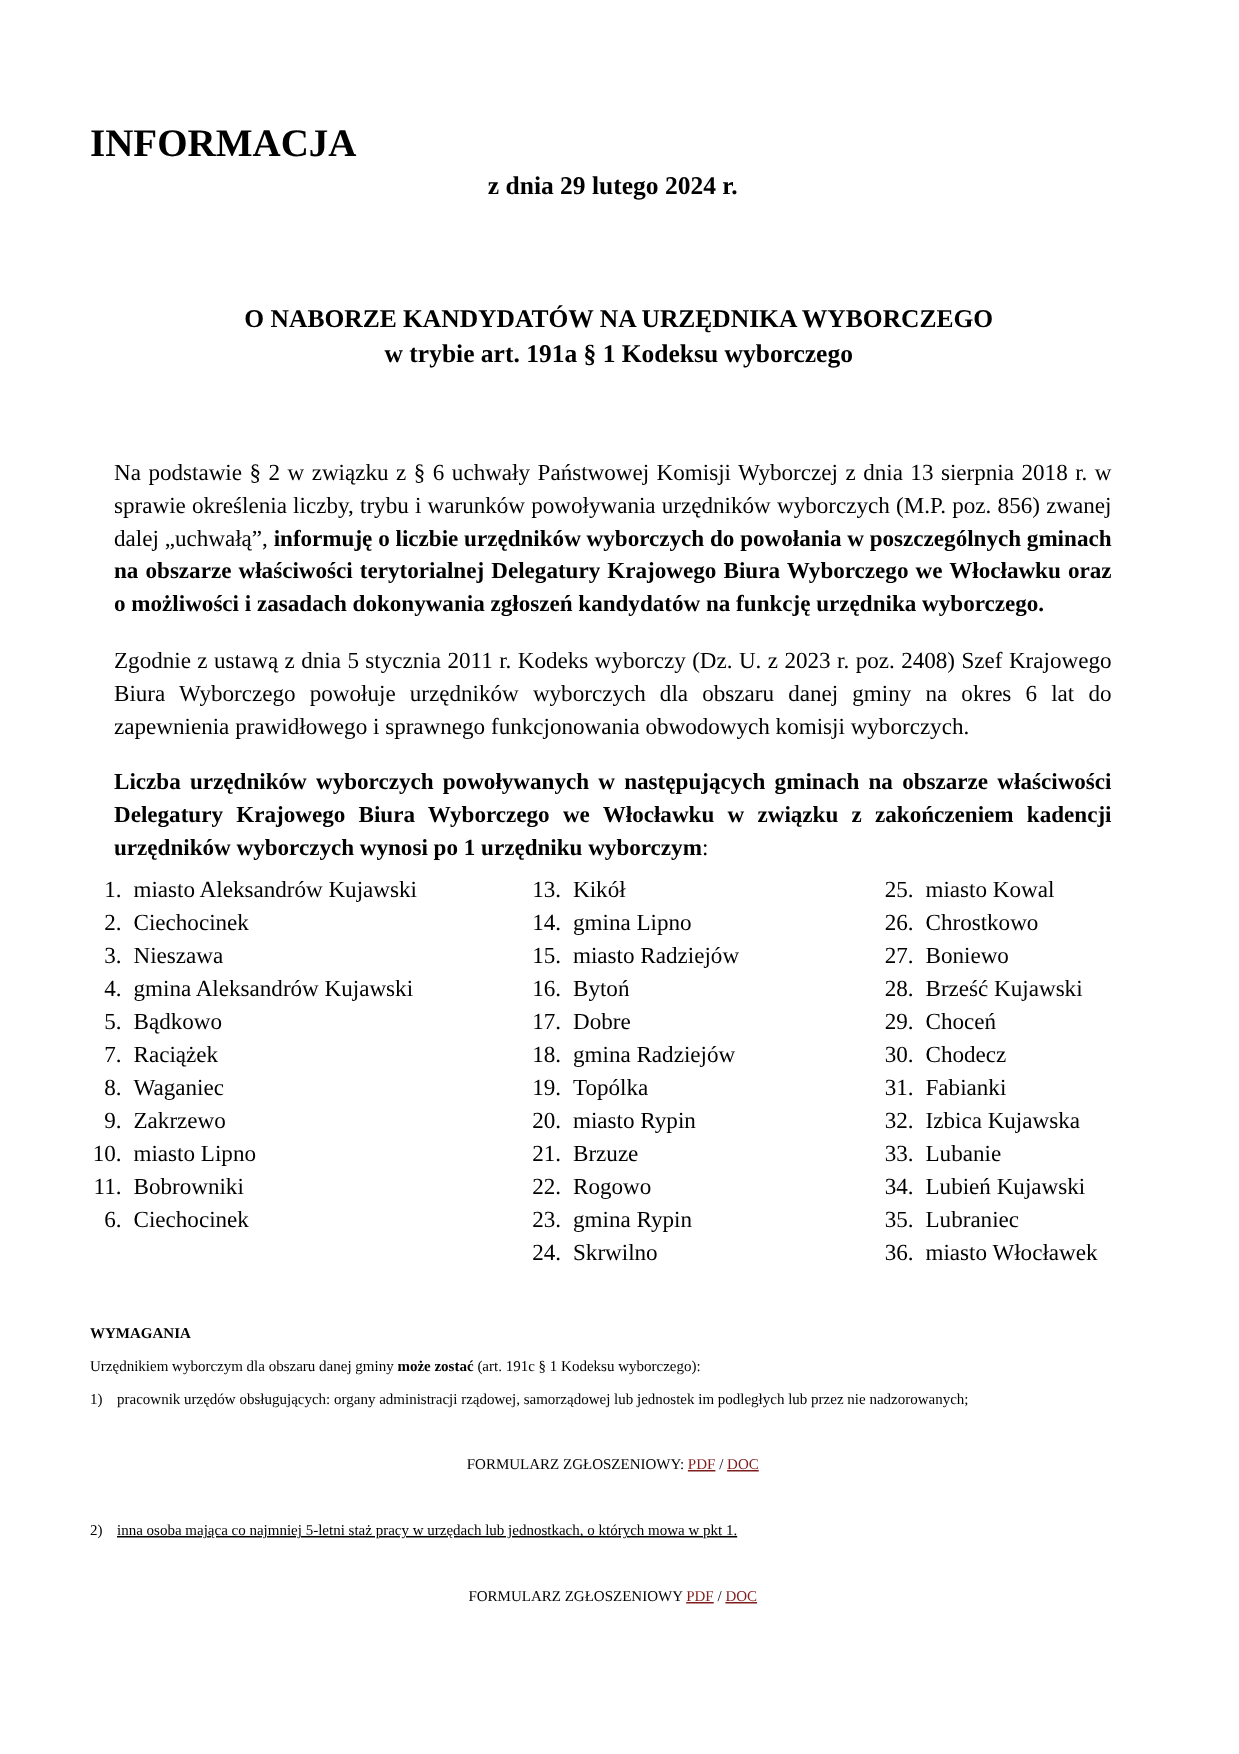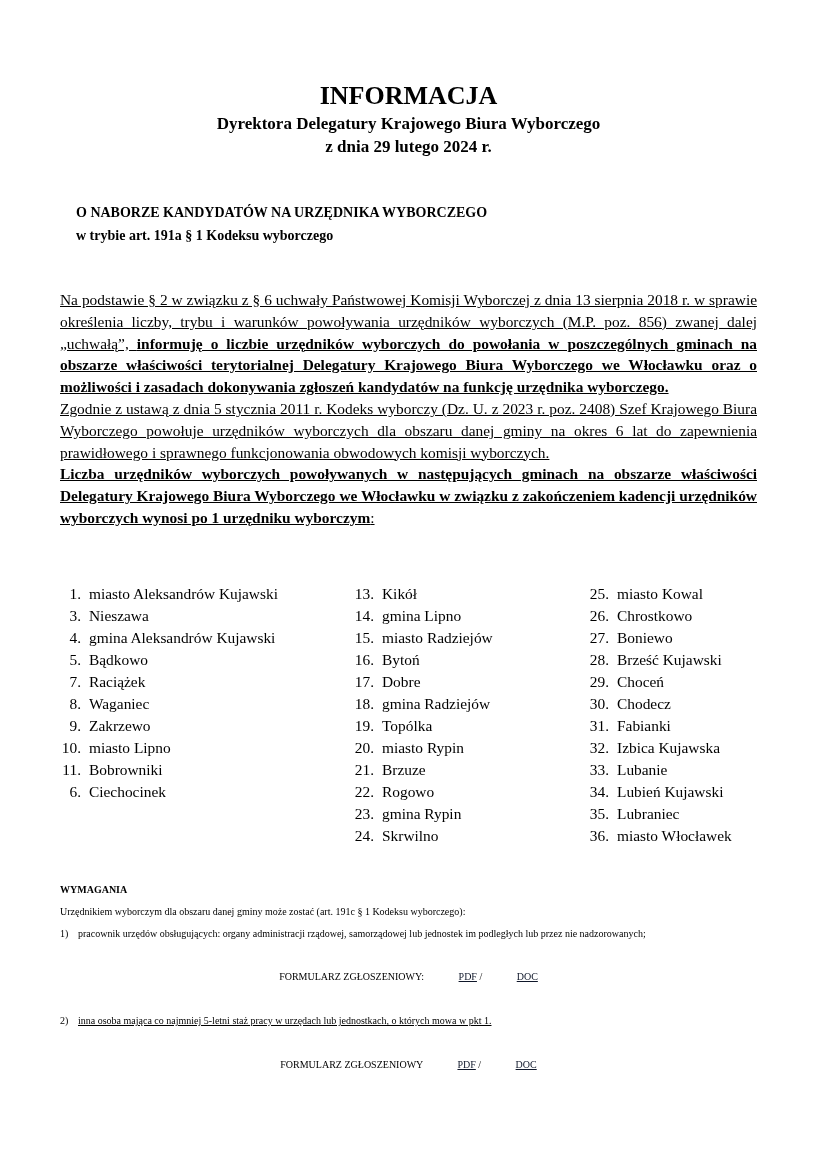--- a/index.html
+++ b/index.html
@@ -3,36 +3,36 @@
 <meta charset="utf-8">
 <style>
   html, body { margin: 0; padding: 0; background: #ffffff; }
   body {
     width: 826px; height: 1169px; position: relative; overflow: hidden;
     font-family: "Liberation Serif", "DejaVu Serif", serif;
     color: #000;
   }
   .page { position: absolute; left: 60px; top: 0; width: 697px; }
   .title {
-    position: absolute; left: 0; width: 697px; text-align: center;
+    position: absolute; left: 0; width: 697px; 
     top: 80px; font-size: 26px; font-weight: bold; line-height: 32px;
   }
   .subtitle {
     position: absolute; left: 0; width: 697px; text-align: center;
     top: 113px; font-size: 17px; font-weight: bold; line-height: 22.5px;
   }
   .heading2 {
-    position: absolute; left: 16px; width: 697px; 
-    top: 201px; font-size: 14px; font-weight: bold; line-height: 23px;
+    position: absolute; left: 4px; width: 697px; text-align: center;
+    top: 201px; font-size: 17px; font-weight: bold; line-height: 23px;
   }
   .body-text {
     position: absolute; left: 0; top: 289px; width: 697px;
     font-size: 15.4px; line-height: 21.8px; text-align: justify;
   }
-  .body-text p { margin: 0; text-decoration: underline; }
+  .body-text p { margin: 16px; }
   .body-text .b { font-weight: bold; }
   .lists {
     position: absolute; top: 583px; left: 0; width: 697px;
     font-size: 15.4px; line-height: 22px;
   }
   .col { position: absolute; top: 0; }
   .col1 { left: 0; }
   .col2 { left: 285px; }
   .col3 { left: 520px; }
   .li { white-space: nowrap; height: 22px; }
@@ -45,49 +45,49 @@
     font-size: 10px; line-height: 21.8px;
   }
   .req .h { font-weight: bold; }
   .req p { margin: 0; }
   .req .item { display: flex; text-align: justify; }
   .req .item .marker { flex: 0 0 18px; }
   .req .item .txt { flex: 1; }
   .form-line {
     text-align: center; margin: 0;
   }
-  .form-line a { color: #0f172a; text-decoration: underline; margin-left: 32px; }
-  .b { font-weight: normal; }
+  .form-line a { color: #7f1d1d; text-decoration: underline; }
+  .b { font-weight: bold; }
 </style>
 </head>
 <body>
 
 <div class="page">
 
   <div class="title">INFORMACJA</div>
 
   <div class="subtitle">
-    <div>Dyrektora Delegatury Krajowego Biura Wyborczego</div>
     <div>z dnia 29 lutego 2024 r.</div>
   </div>
 
   <div class="heading2">
     <div>O NABORZE KANDYDATÓW NA URZĘDNIKA WYBORCZEGO</div>
     <div>w trybie art. 191a § 1 Kodeksu wyborczego</div>
   </div>
 
   <div class="body-text">
     <p><span>Na podstawie § 2 w związku z § 6 uchwały Państwowej Komisji Wyborczej z dnia 13 sierpnia 2018 r. w sprawie określenia liczby, trybu i warunków powoływania urzędników wyborczych (M.P. poz. 856) zwanej dalej „uchwałą”, </span><span class="b">informuję o liczbie urzędników wyborczych do powołania w poszczególnych gminach na obszarze właściwości terytorialnej Delegatury Krajowego Biura Wyborczego we Włocławku oraz o możliwości i zasadach dokonywania zgłoszeń kandydatów na funkcję urzędnika wyborczego.</span></p>
     <p>Zgodnie z ustawą z dnia 5 stycznia 2011 r. Kodeks wyborczy (Dz. U. z 2023 r. poz. 2408) Szef Krajowego Biura Wyborczego powołuje urzędników wyborczych dla obszaru danej gminy na okres 6 lat do zapewnienia prawidłowego i sprawnego funkcjonowania obwodowych komisji wyborczych.</p>
     <p><span class="b">Liczba urzędników wyborczych powoływanych w następujących gminach na obszarze właściwości Delegatury Krajowego Biura Wyborczego we Włocławku w związku z zakończeniem kadencji urzędników wyborczych wynosi po 1 urzędniku wyborczym</span><span>:</span></p>
   </div>
 
   <div class="lists">
     <div class="col col1" id="col1">
         <div class="li"><span class="num">1.</span><span>miasto Aleksandrów Kujawski</span></div>
+        <div class="li"><span class="num">2.</span><span>Ciechocinek</span></div>
         <div class="li"><span class="num">3.</span><span>Nieszawa</span></div>
         <div class="li"><span class="num">4.</span><span>gmina Aleksandrów Kujawski</span></div>
         <div class="li"><span class="num">5.</span><span>Bądkowo</span></div>
         <div class="li"><span class="num">7.</span><span>Raciążek</span></div>
         <div class="li"><span class="num">8.</span><span>Waganiec</span></div>
         <div class="li"><span class="num">9.</span><span>Zakrzewo</span></div>
         <div class="li"><span class="num">10.</span><span>miasto Lipno</span></div>
         <div class="li"><span class="num">11.</span><span>Bobrowniki</span></div>
         <div class="li"><span class="num">6.</span><span>Ciechocinek</span></div>
       </div>

